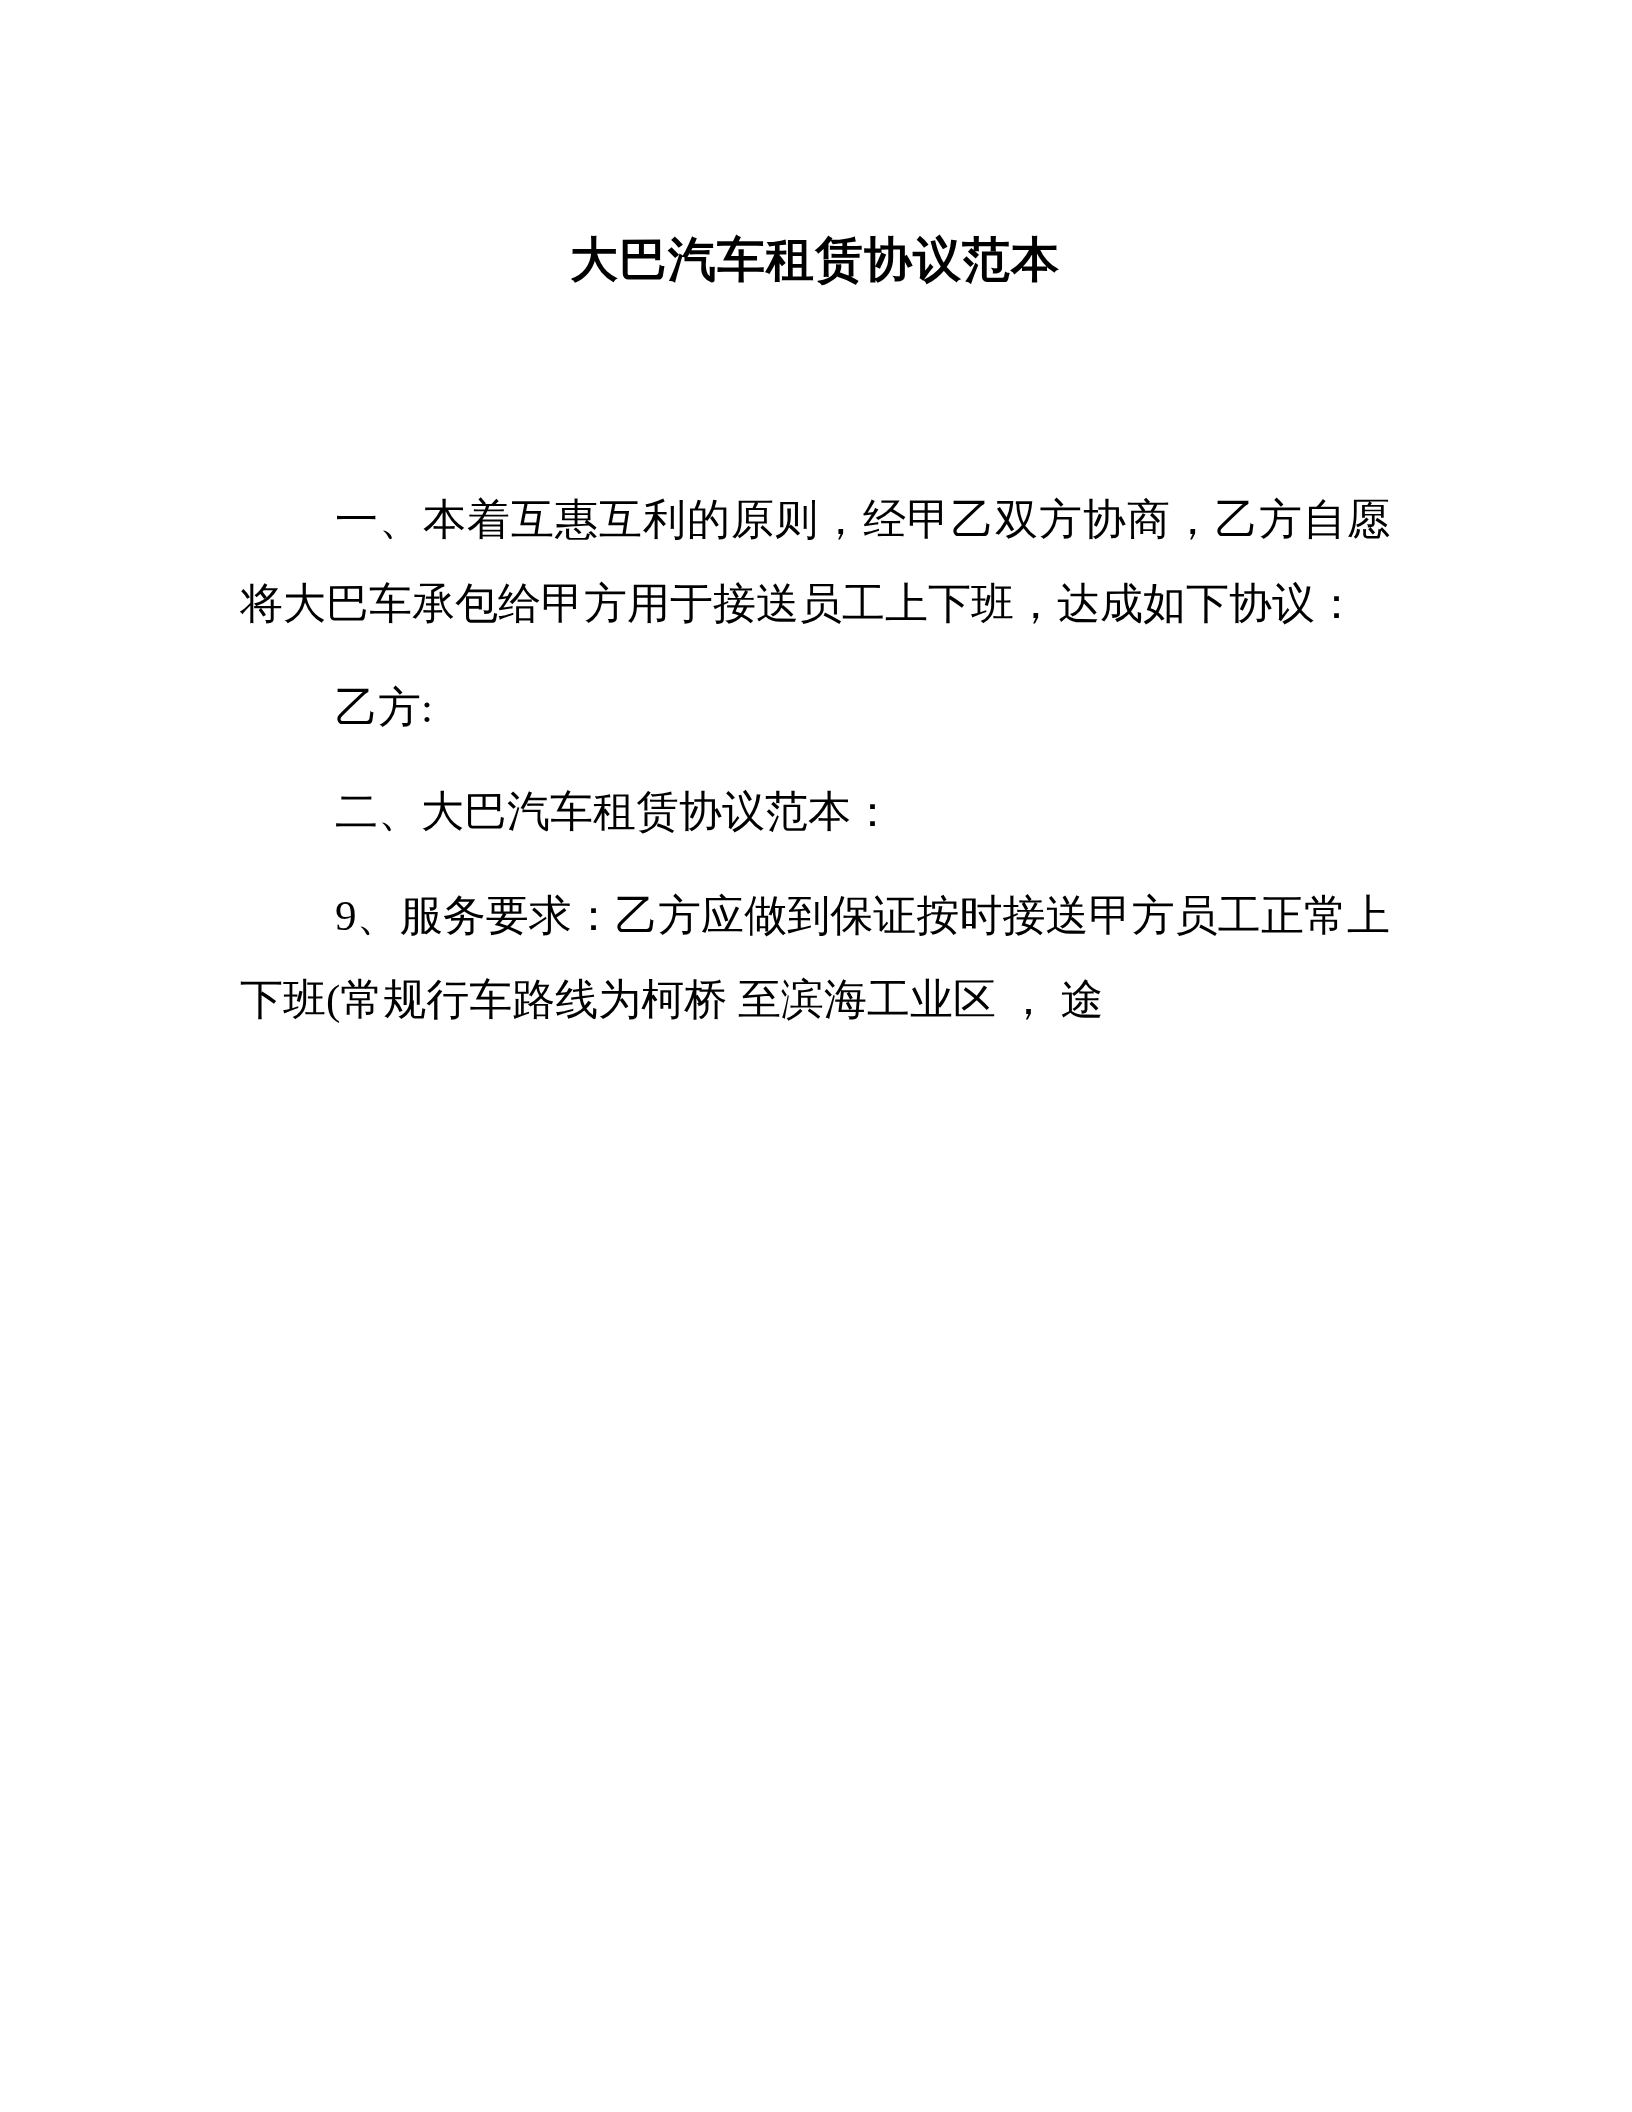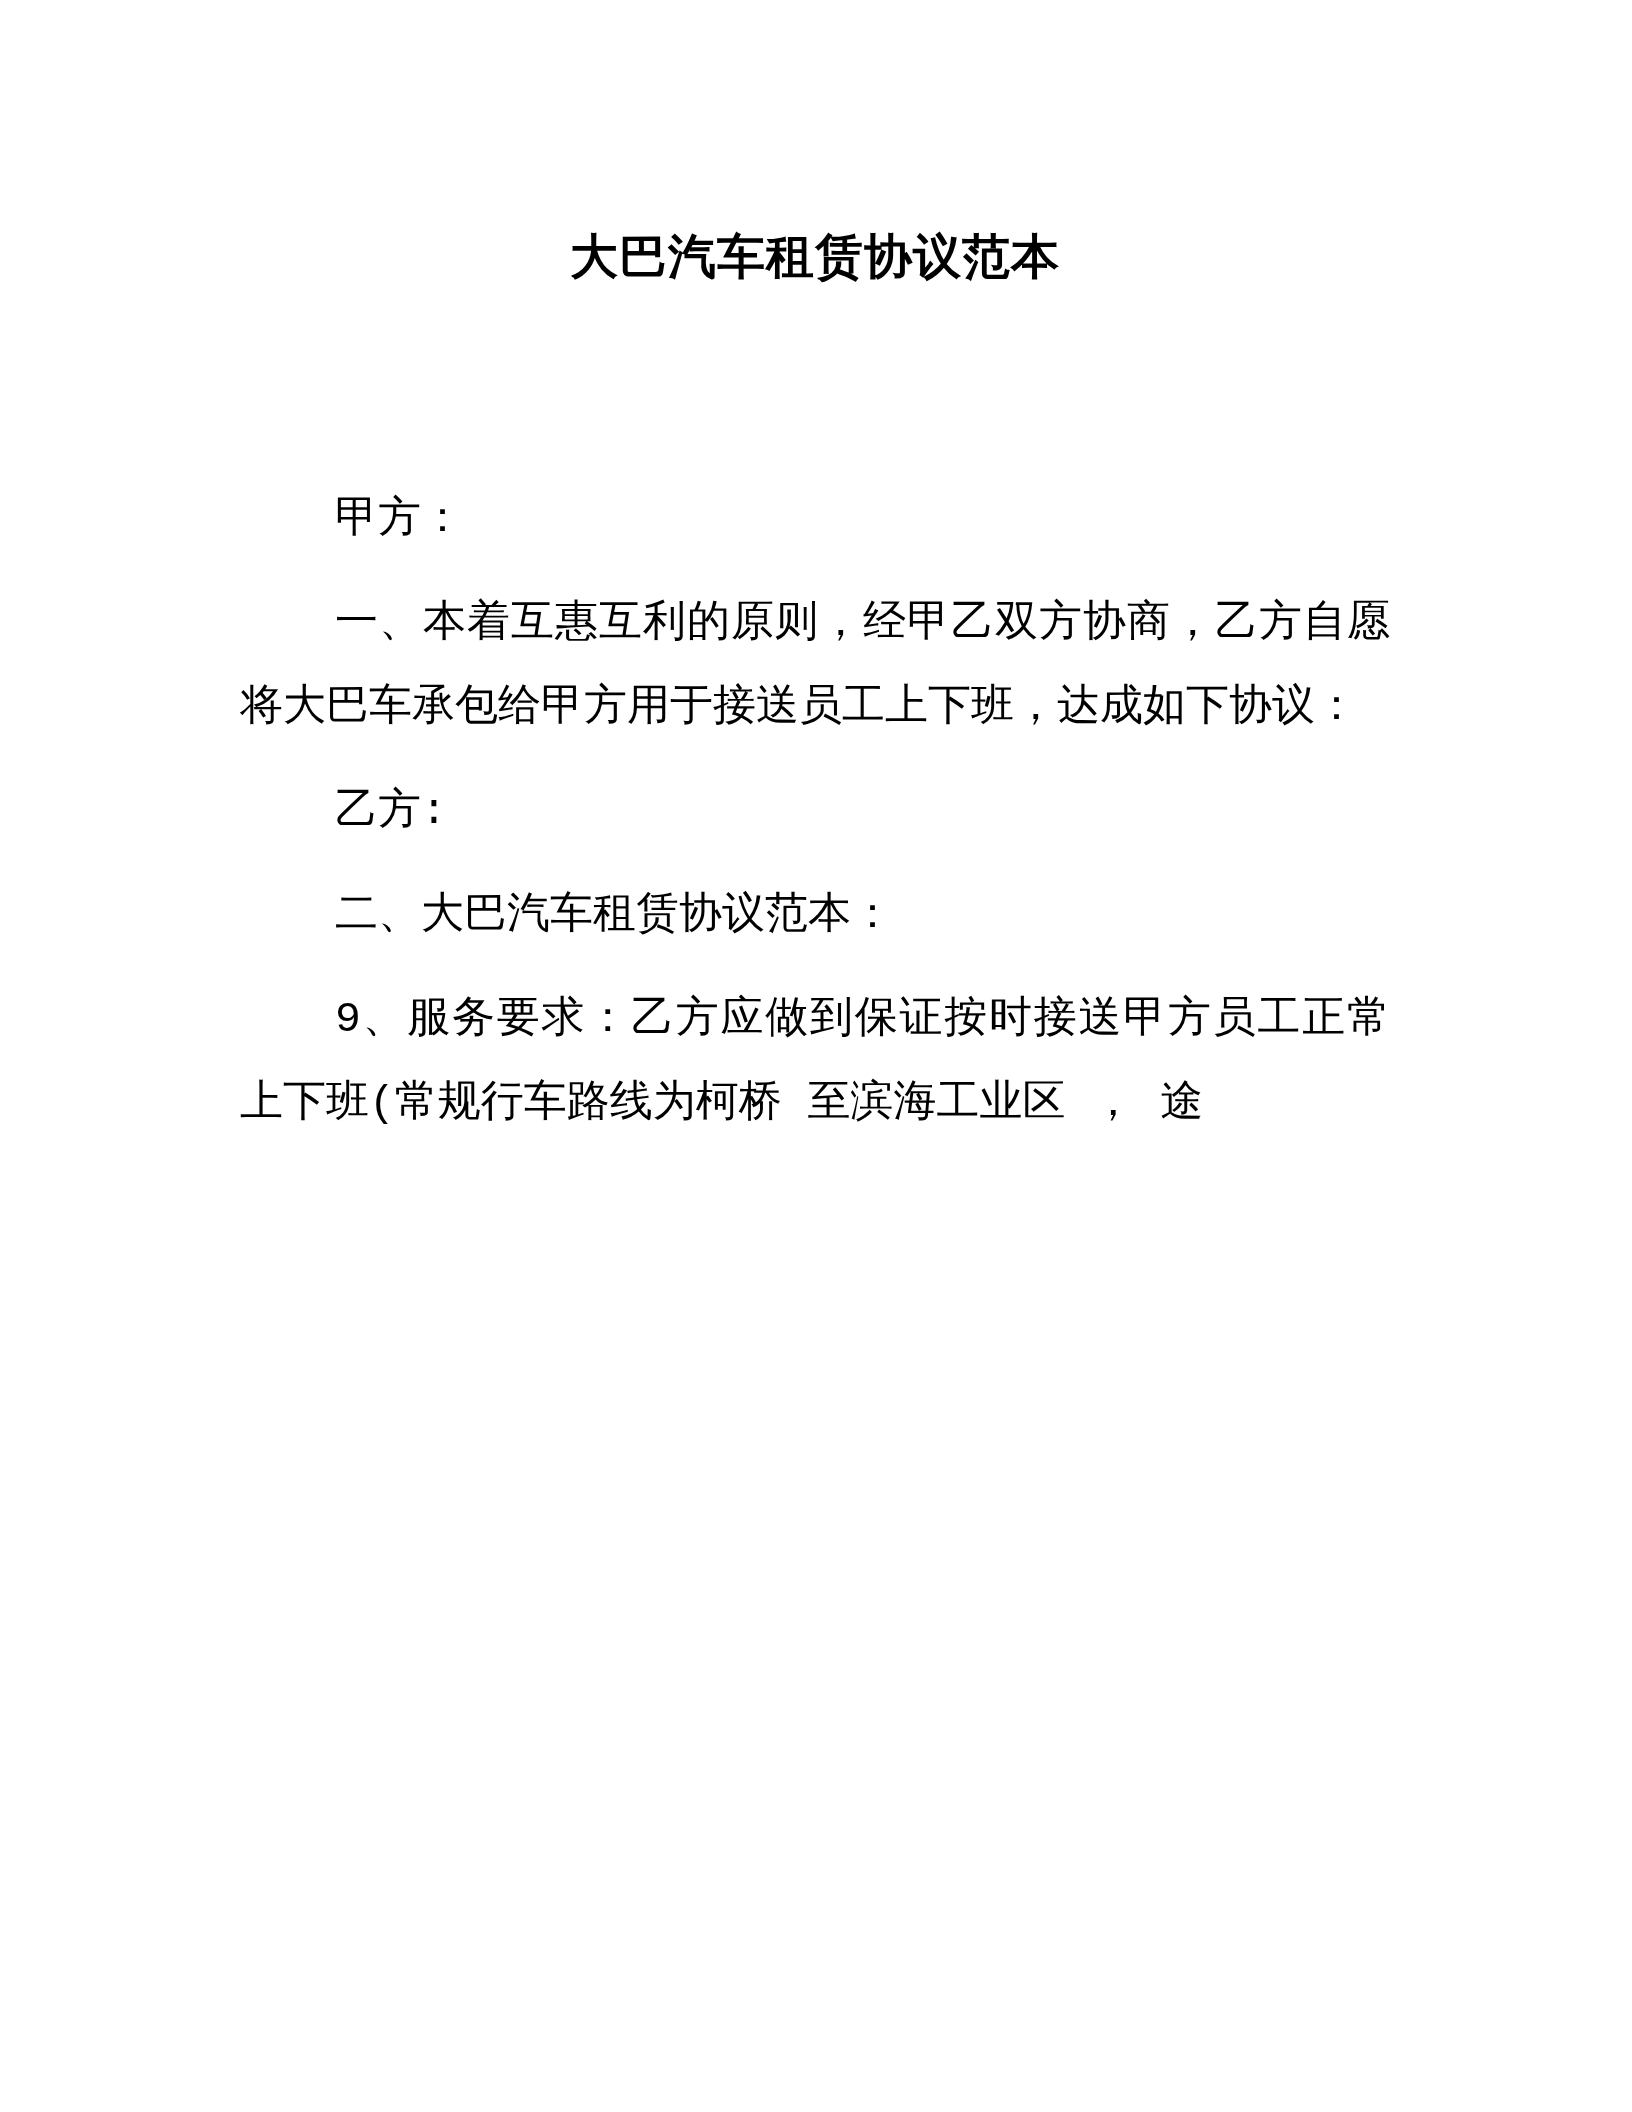--- a/index.html
+++ b/index.html
@@ -5,21 +5,21 @@
   html, body {
     margin: 0;
     padding: 0;
   }
   .page {
     position: relative;
     width: 1632px;
     height: 2052px;
     background: #ffffff;
     color: #000000;
-    font-family: Liberation Mono, monospace;
+    font-family: Liberation Serif, serif;
     overflow: hidden;
     box-sizing: border-box;
   }
   .content {
     padding: 0 242px 0 240px;
     box-sizing: border-box;
   }
   .doc-title {
     margin: 0;
     padding-top: 226px;
@@ -45,21 +45,20 @@
 </style>
 </head>
 <body>
 
 <div class="page">
   <div class="content">
 
     <h1 class="doc-title">大巴汽车租赁协议范本</h1>
 
     <div class="paragraphs">
-      <p class="para">甲方：</p>
       <p class="para">一、本着互惠互利的原则，经甲乙双方协商，乙方自愿将大巴车承包给甲方用于接送员工上下班，达成如下协议：</p>
       <p class="para">乙方:</p>
       <p class="para">二、大巴汽车租赁协议范本：</p>
       <p class="para">9、服务要求：乙方应做到保证按时接送甲方员工正常上下班(常规行车路线为柯桥 至滨海工业区 ， 途</p>
     </div>
 
   </div>
 </div>
 
 </body></html>

